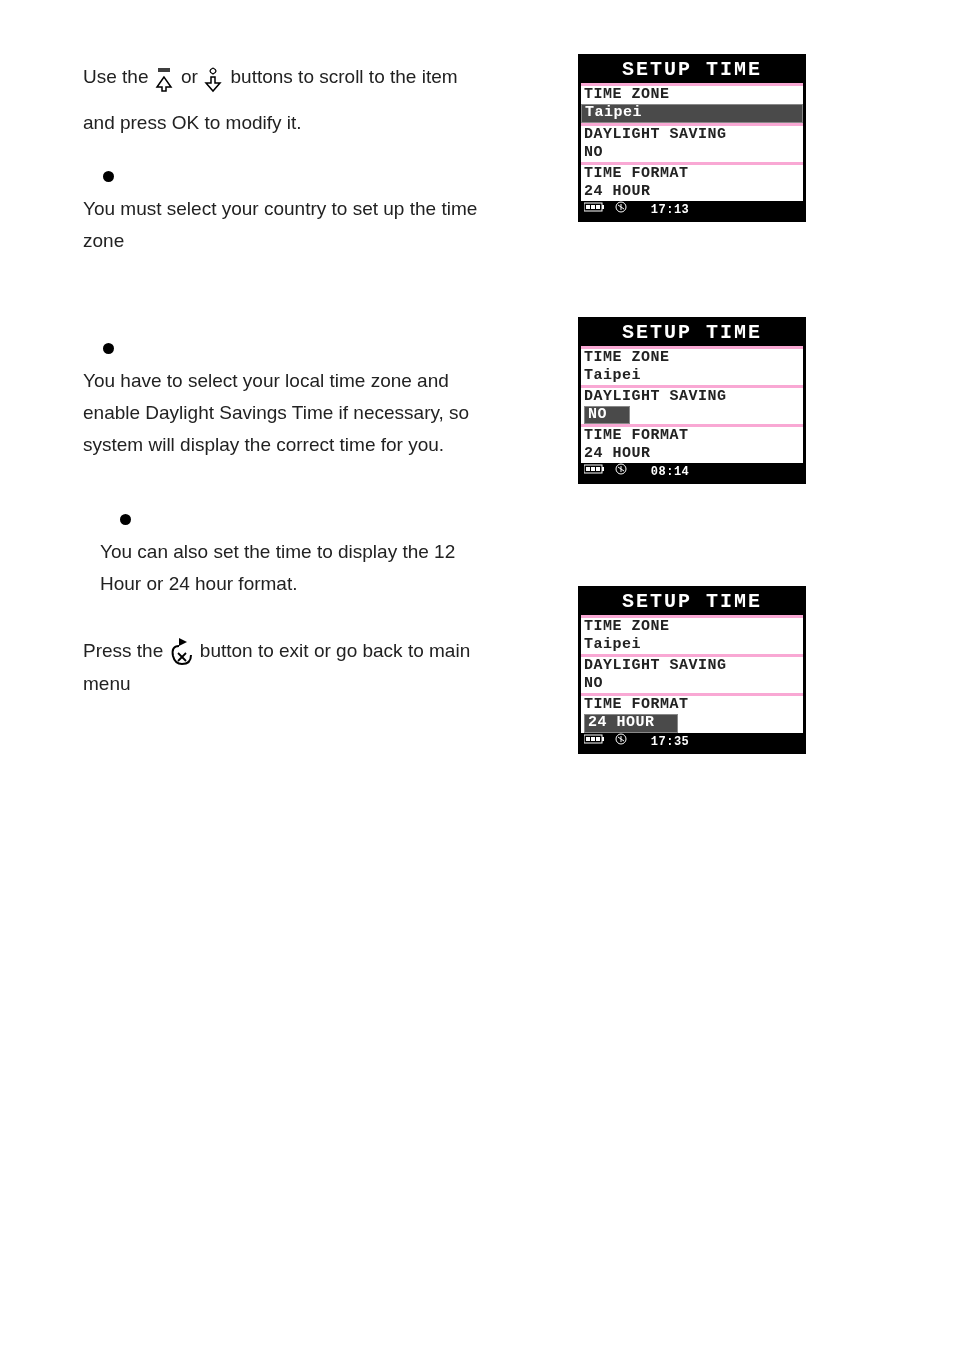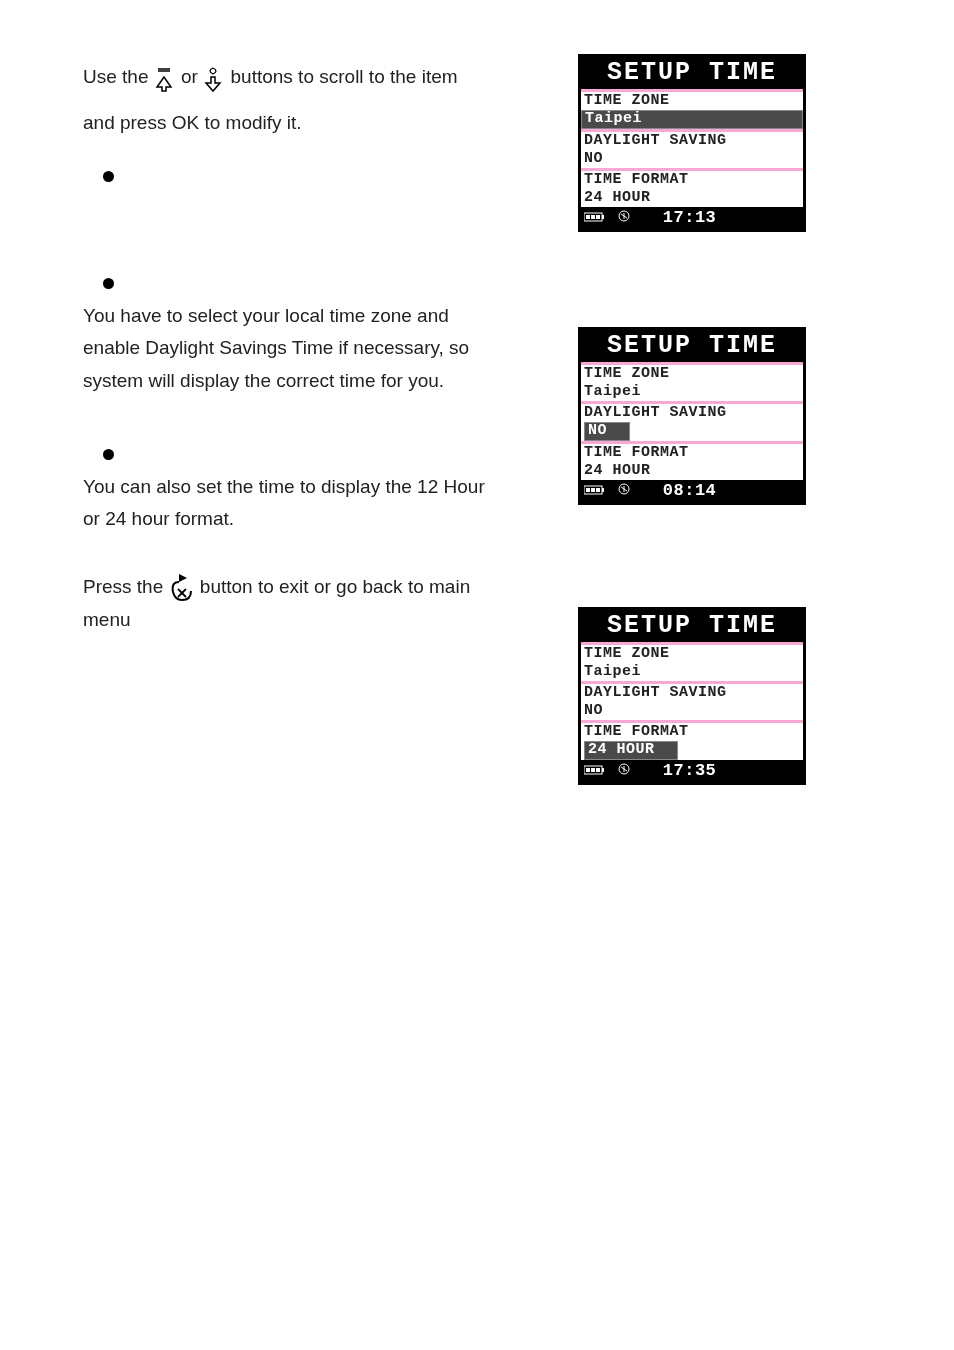--- a/index.html
+++ b/index.html
@@ -79,21 +79,21 @@
       margin-bottom: 95px;
     }
     .lcd-screen.s2 {
       margin-bottom: 102px;
     }
     .lcd-header {
       background: black;
       color: white;
       text-align: center;
       padding: 0 0 1px 0;
-      font-size: 25px;
+      font-size: 20px;
       font-weight: bold;
       letter-spacing: 2px;
       line-height: 1.25;
     }
     .lcd-row {
       border-top: 3px solid #f9a8d4;
       padding: 0 3px;
       line-height: 1.2;
     }
     .lcd-row:first-of-type {
@@ -112,21 +112,21 @@
       width: calc(100% + 6px);
     }
     .lcd-highlight.short {
       padding-right: 22px;
     }
     .lcd-footer {
       background: black;
       color: white;
       padding: 0 3px 1px 3px;
       line-height: 1.25;
-      font-size: 17px;
+      font-size: 12px;
     }
     .lcd-footer-icons {
       display: inline-block;
       vertical-align: middle;
     }
   </style>
 </head>
 <body>
 
 <div class="content">
@@ -144,28 +144,29 @@
         <svg width="22" height="28" viewBox="0 0 22 28">
           <path d="M 10 3 Q 4 6 10 9 Q 16 6 10 3" fill="none" stroke="black" stroke-width="1.3"></path>
           <path d="M 8 12 L 8 18 L 3 18 L 10 26 L 17 18 L 12 18 L 12 12 Z" fill="none" stroke="black" stroke-width="1.5"></path>
         </svg>
       </span>
       <span>buttons to scroll to the item and press OK to modify it.</span>
     </p>
 
     <div class="section">
       <span class="bullet"></span>
+      <p class="section-text">You must select your country to set up the time zone</p>
     </div>
 
     <div class="section" style="margin-top:85px;">
       <span class="bullet"></span>
       <p class="section-text">You have to select your local time zone and enable Daylight Savings Time if necessary, so system will display the correct time for you.</p>
     </div>
 
-    <div class="section" style="margin-top:52px;">
+    <div class="section" style="margin-top:52px;margin-left:17px;">
       <span class="bullet"></span>
       <p class="section-text">You can also set the time to display the 12 Hour or 24 hour format.</p>
     </div>
 
     <p class="intro" style="line-height:1.7;margin-top:20px;">
       <span>Press the</span>
       <span class="icon-exit">
         <svg width="26" height="32" viewBox="0 0 26 32">
           <path d="M 10 2 L 10 10 L 18 6 Z" fill="black"></path>
           <path d="M 10 10 Q 2 10 4 20 Q 6 28 13 28 Q 22 28 22 19" fill="none" stroke="black" stroke-width="2"></path>

